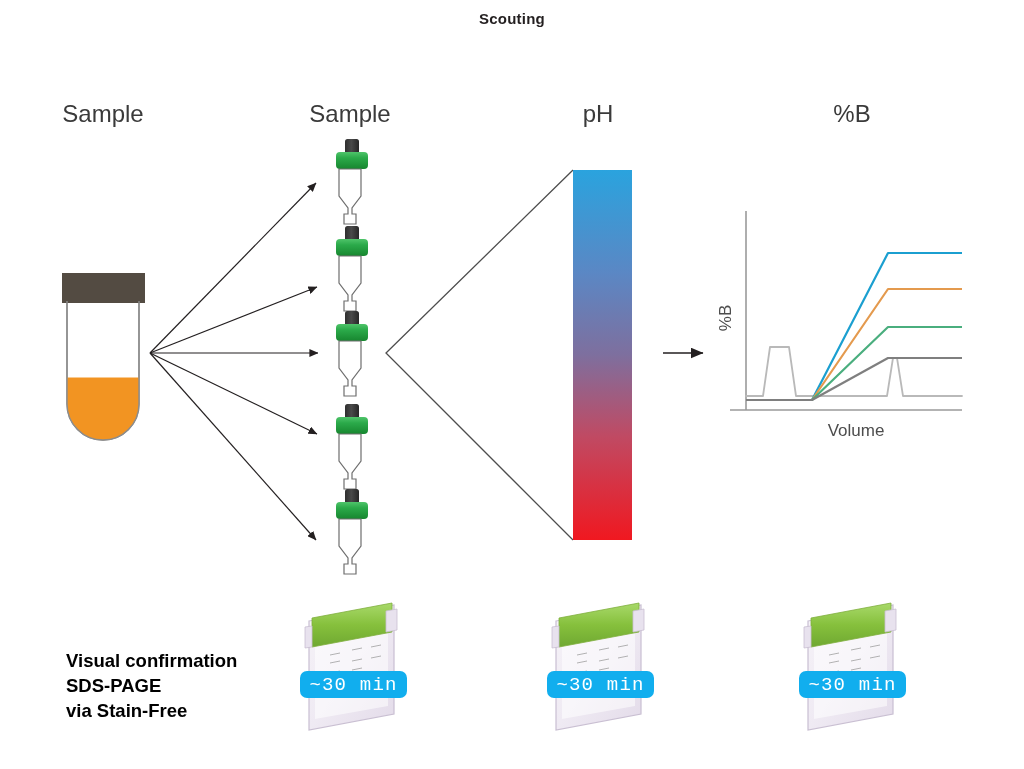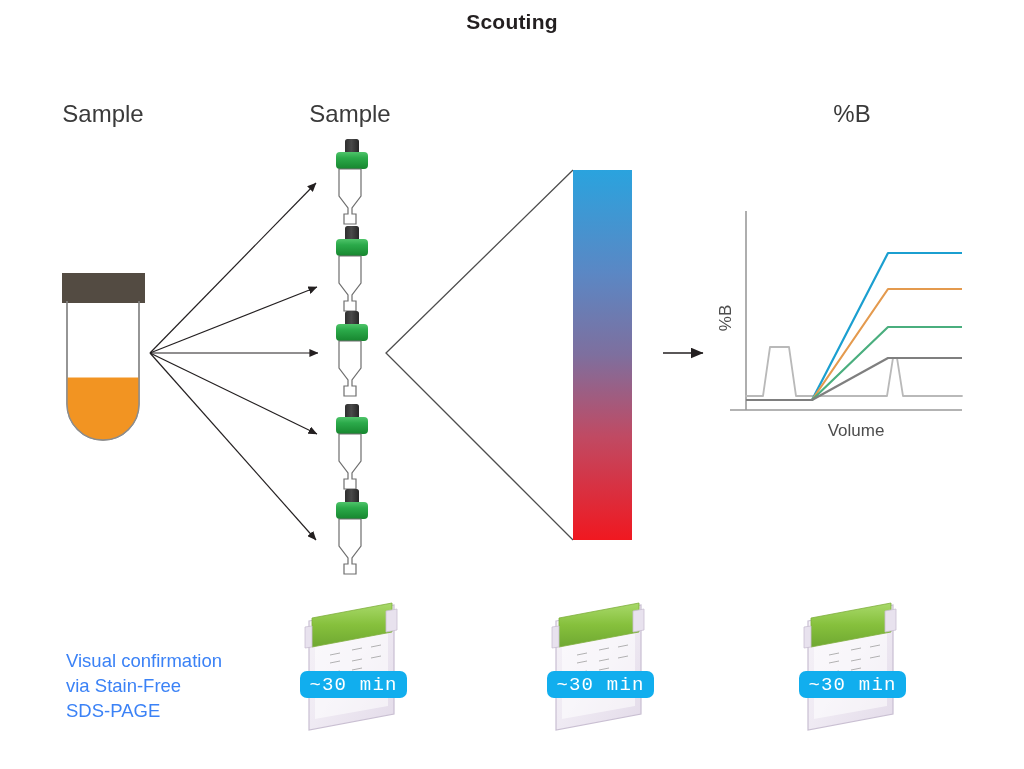--- a/index.html
+++ b/index.html
@@ -18,21 +18,21 @@
   #figure {
     position: absolute;
     inset: 0;
   }
   .abs { position: absolute; }
 
   
   #title {
     left: 0; right: 0; top: 10px;
     text-align: center;
-    font-size: 21px;
+    font-size: 15px;
     font-weight: bold;
     letter-spacing: 0.2px;
     color: #231f20;
   }
 
   
   .stage-heading {
     font-size: 24px;
     font-weight: normal;
     color: #3a3a3a;
@@ -53,21 +53,22 @@
     height: 769px;
   }
 
   
   #gel-caption {
     left: 66px;
     top: 648px;
     width: 230px;
     font-size: 18.5px;
     line-height: 25px;
-    color: #3b82f6;
+    color: #000000;
+    font-weight: bold;
   }
   #gel-caption div { white-space: nowrap; }
 
   
   .time-badge {
     height: 27px;
     border-radius: 7px;
     background: #11aeee;
     color: #ffffff;
     font-family: "Liberation Mono", monospace;
@@ -84,20 +85,21 @@
 </style>
 </head>
 <body>
 
 <div id="figure">
 
   <div class="abs" id="title">Scouting</div>
 
   <div class="abs stage-heading" id="head-sample">Sample</div>
   <div class="abs stage-heading" id="head-column">Sample</div>
+  <div class="abs stage-heading" id="head-ph">pH</div>
   <div class="abs stage-heading" id="head-pctb">%B</div>
 
   <svg id="canvas" viewBox="0 0 1024 769" xmlns="http://www.w3.org/2000/svg">
     <defs>
       <linearGradient id="phGrad" x1="0" y1="0" x2="0" y2="1">
         <stop offset="0" stop-color="#2aa3de"></stop>
         <stop offset="0.28" stop-color="#5b87c4"></stop>
         <stop offset="0.50" stop-color="#7e6f9e"></stop>
         <stop offset="0.72" stop-color="#c04a63"></stop>
         <stop offset="1" stop-color="#f01820"></stop>
@@ -260,21 +262,21 @@
           <line x1="851" y1="670" x2="861" y2="668"></line>
           <line x1="870" y1="647" x2="880" y2="645"></line>
           <line x1="870" y1="658" x2="880" y2="656"></line>
         </g>
       </g>
     </g>
   </svg>
 
   <div class="abs" id="gel-caption">
     <div>Visual confirmation</div>
+    <div>SDS-PAGE</div>
     <div>via Stain-Free</div>
-    <div>SDS-PAGE</div>
   </div>
 
   <div class="abs time-badge" id="badge-0">~30 min</div>
   <div class="abs time-badge" id="badge-1">~30 min</div>
   <div class="abs time-badge" id="badge-2">~30 min</div>
 
 </div>
 
 </body></html>

